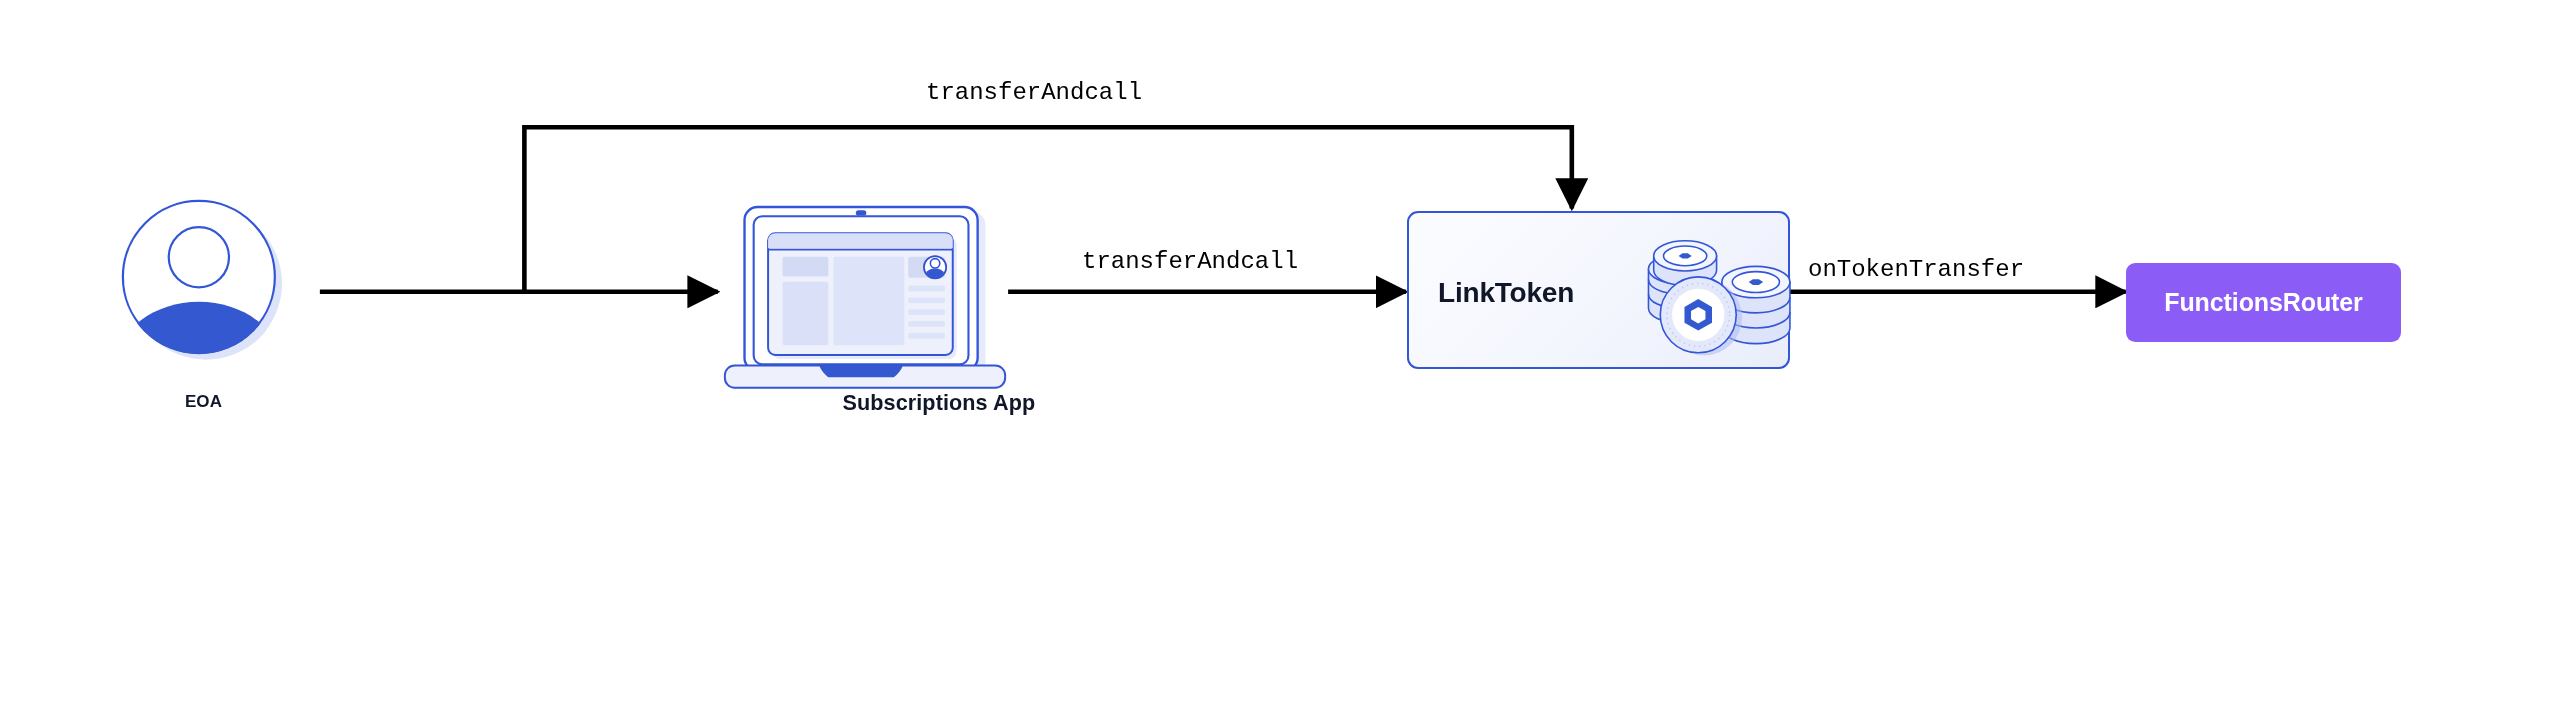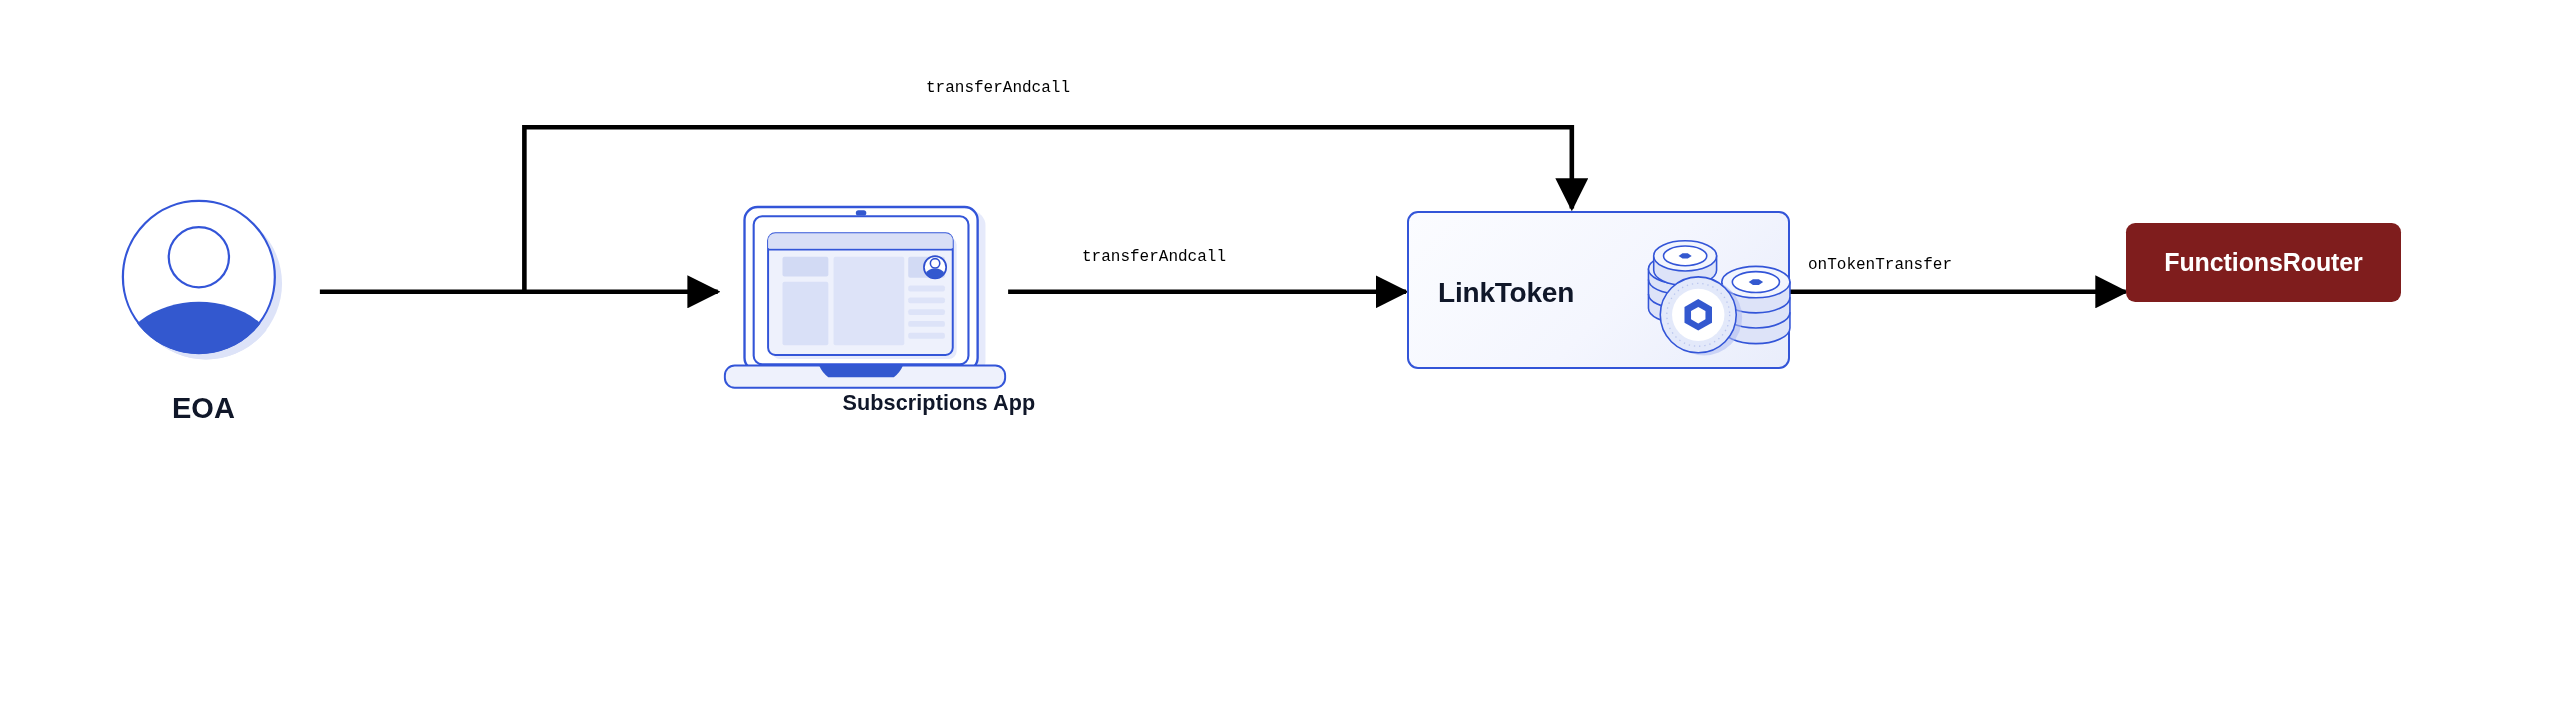--- a/index.html
+++ b/index.html
@@ -33,21 +33,21 @@
   .node { position: absolute; }
 
   
   #eoa-node { left: 105px; top: 197px; width: 197px; height: 249px; }
   #eoa-avatar { position: absolute; left: 11.8px; top: 0; width: 167px; height: 167px; }
   #eoa-caption {
     position: absolute;
     left: 0; top: 195px;
     width: 197px;
     text-align: center;
-    font-size: 29px;
+    font-size: 17px;
     font-weight: bold;
     color: #101729;
     letter-spacing: 0.1px;
   }
 
   
   #app-node { left: 714px; top: 190px; width: 302px; height: 256px; }
   #app-laptop { position: absolute; left: 0; top: 0; width: 302px; height: 203px; }
   #app-caption {
     position: absolute;
@@ -90,25 +90,26 @@
     top: 19.7px;
     width: 164px;
     height: 131px;
   }
 
   
   #router-node { left: 2126px; top: 223px; width: 275px; height: 79px; }
   #router-box {
     width: 100%;
     height: 100%;
-    background: #7f1d1d;
+    background: #8b5cf6;
     border-radius: 9.2px;
     display: flex;
     align-items: center;
     justify-content: center;
+    margin-top: 40px;
   }
   #router-label {
     font-size: 25px;
     font-weight: bold;
     color: #ffffff;
     letter-spacing: -0.1px;
   }
 
   
   #subdoc-node { left: 2124px; top: 383px; width: 282px; height: 256px; }
@@ -135,21 +136,21 @@
     font-size: 19px;
     line-height: 25px;
     color: #0b0b0b;
     white-space: pre-line;
   }
 
   
   .edge-label {
     position: absolute;
     font-family: "Liberation Mono", "DejaVu Sans Mono", monospace;
-    font-size: 16px;
+    font-size: 24px;
     color: #000000;
     white-space: nowrap;
   }
   #label-top       { left: 926px; top: 79px; }
   #label-app-link  { left: 1082px; top: 248px; }
   #label-link-router { left: 1808px; top: 256px; }
 </style>
 </head>
 <body>
 

